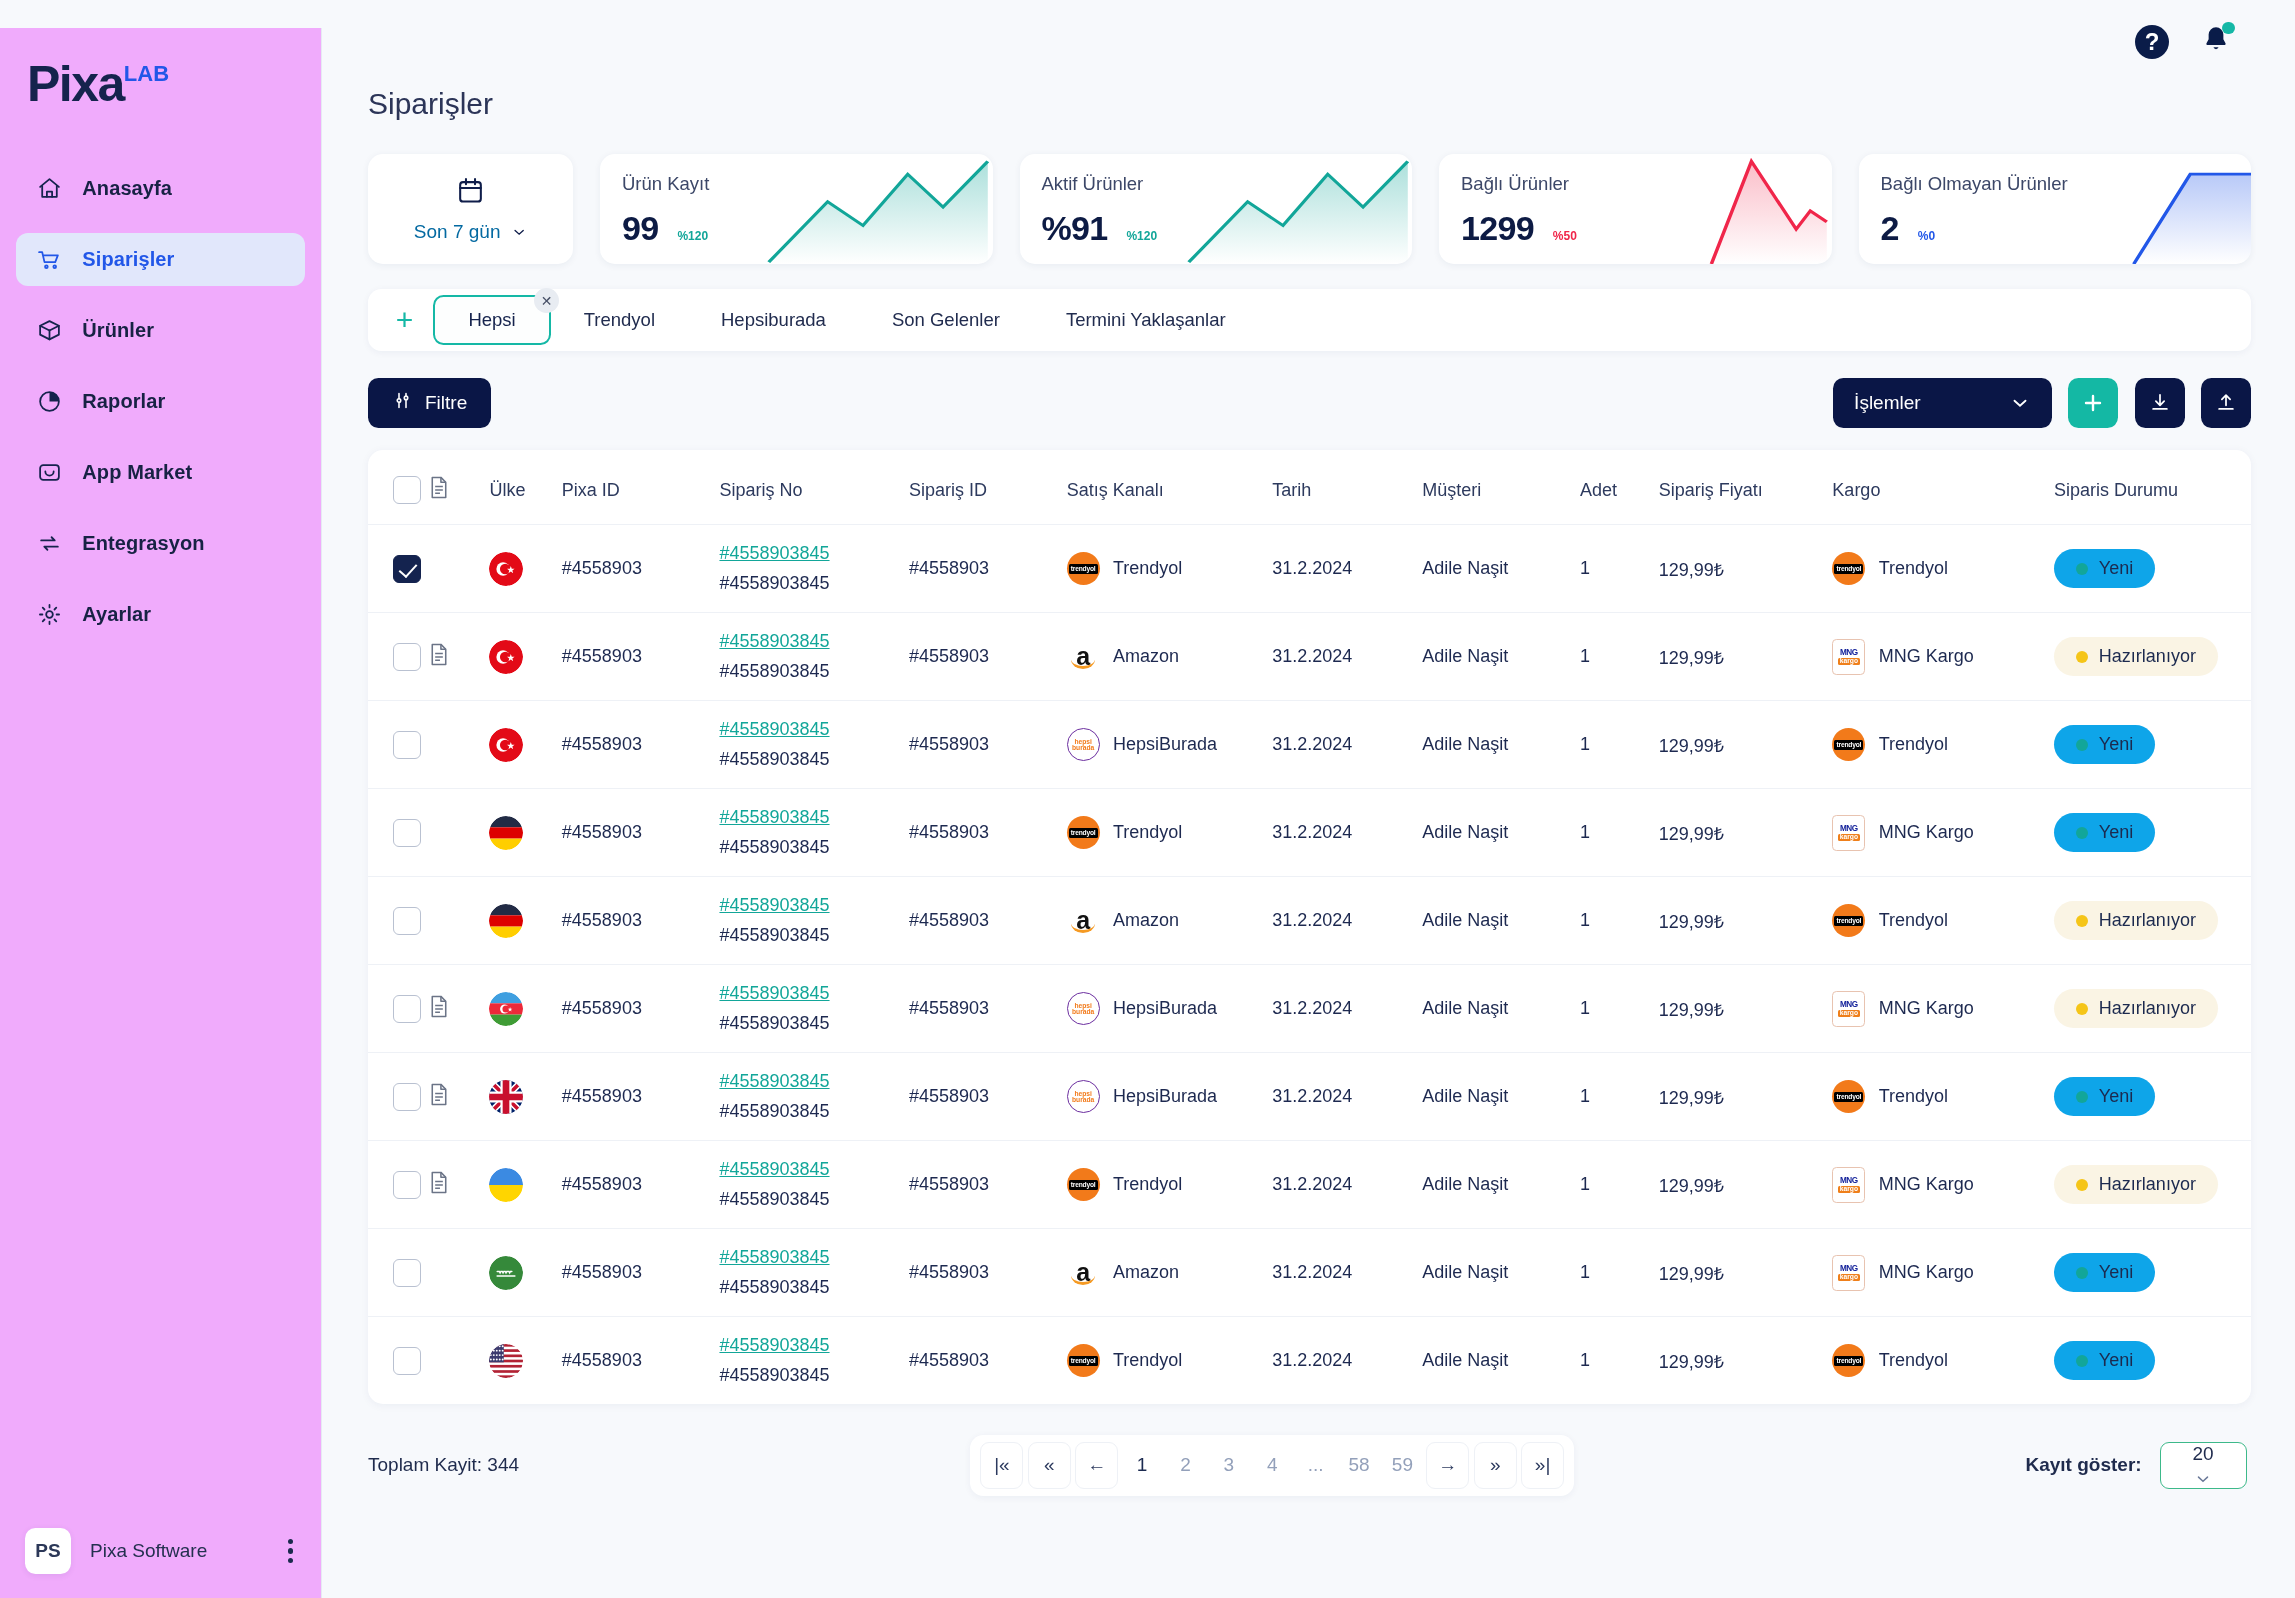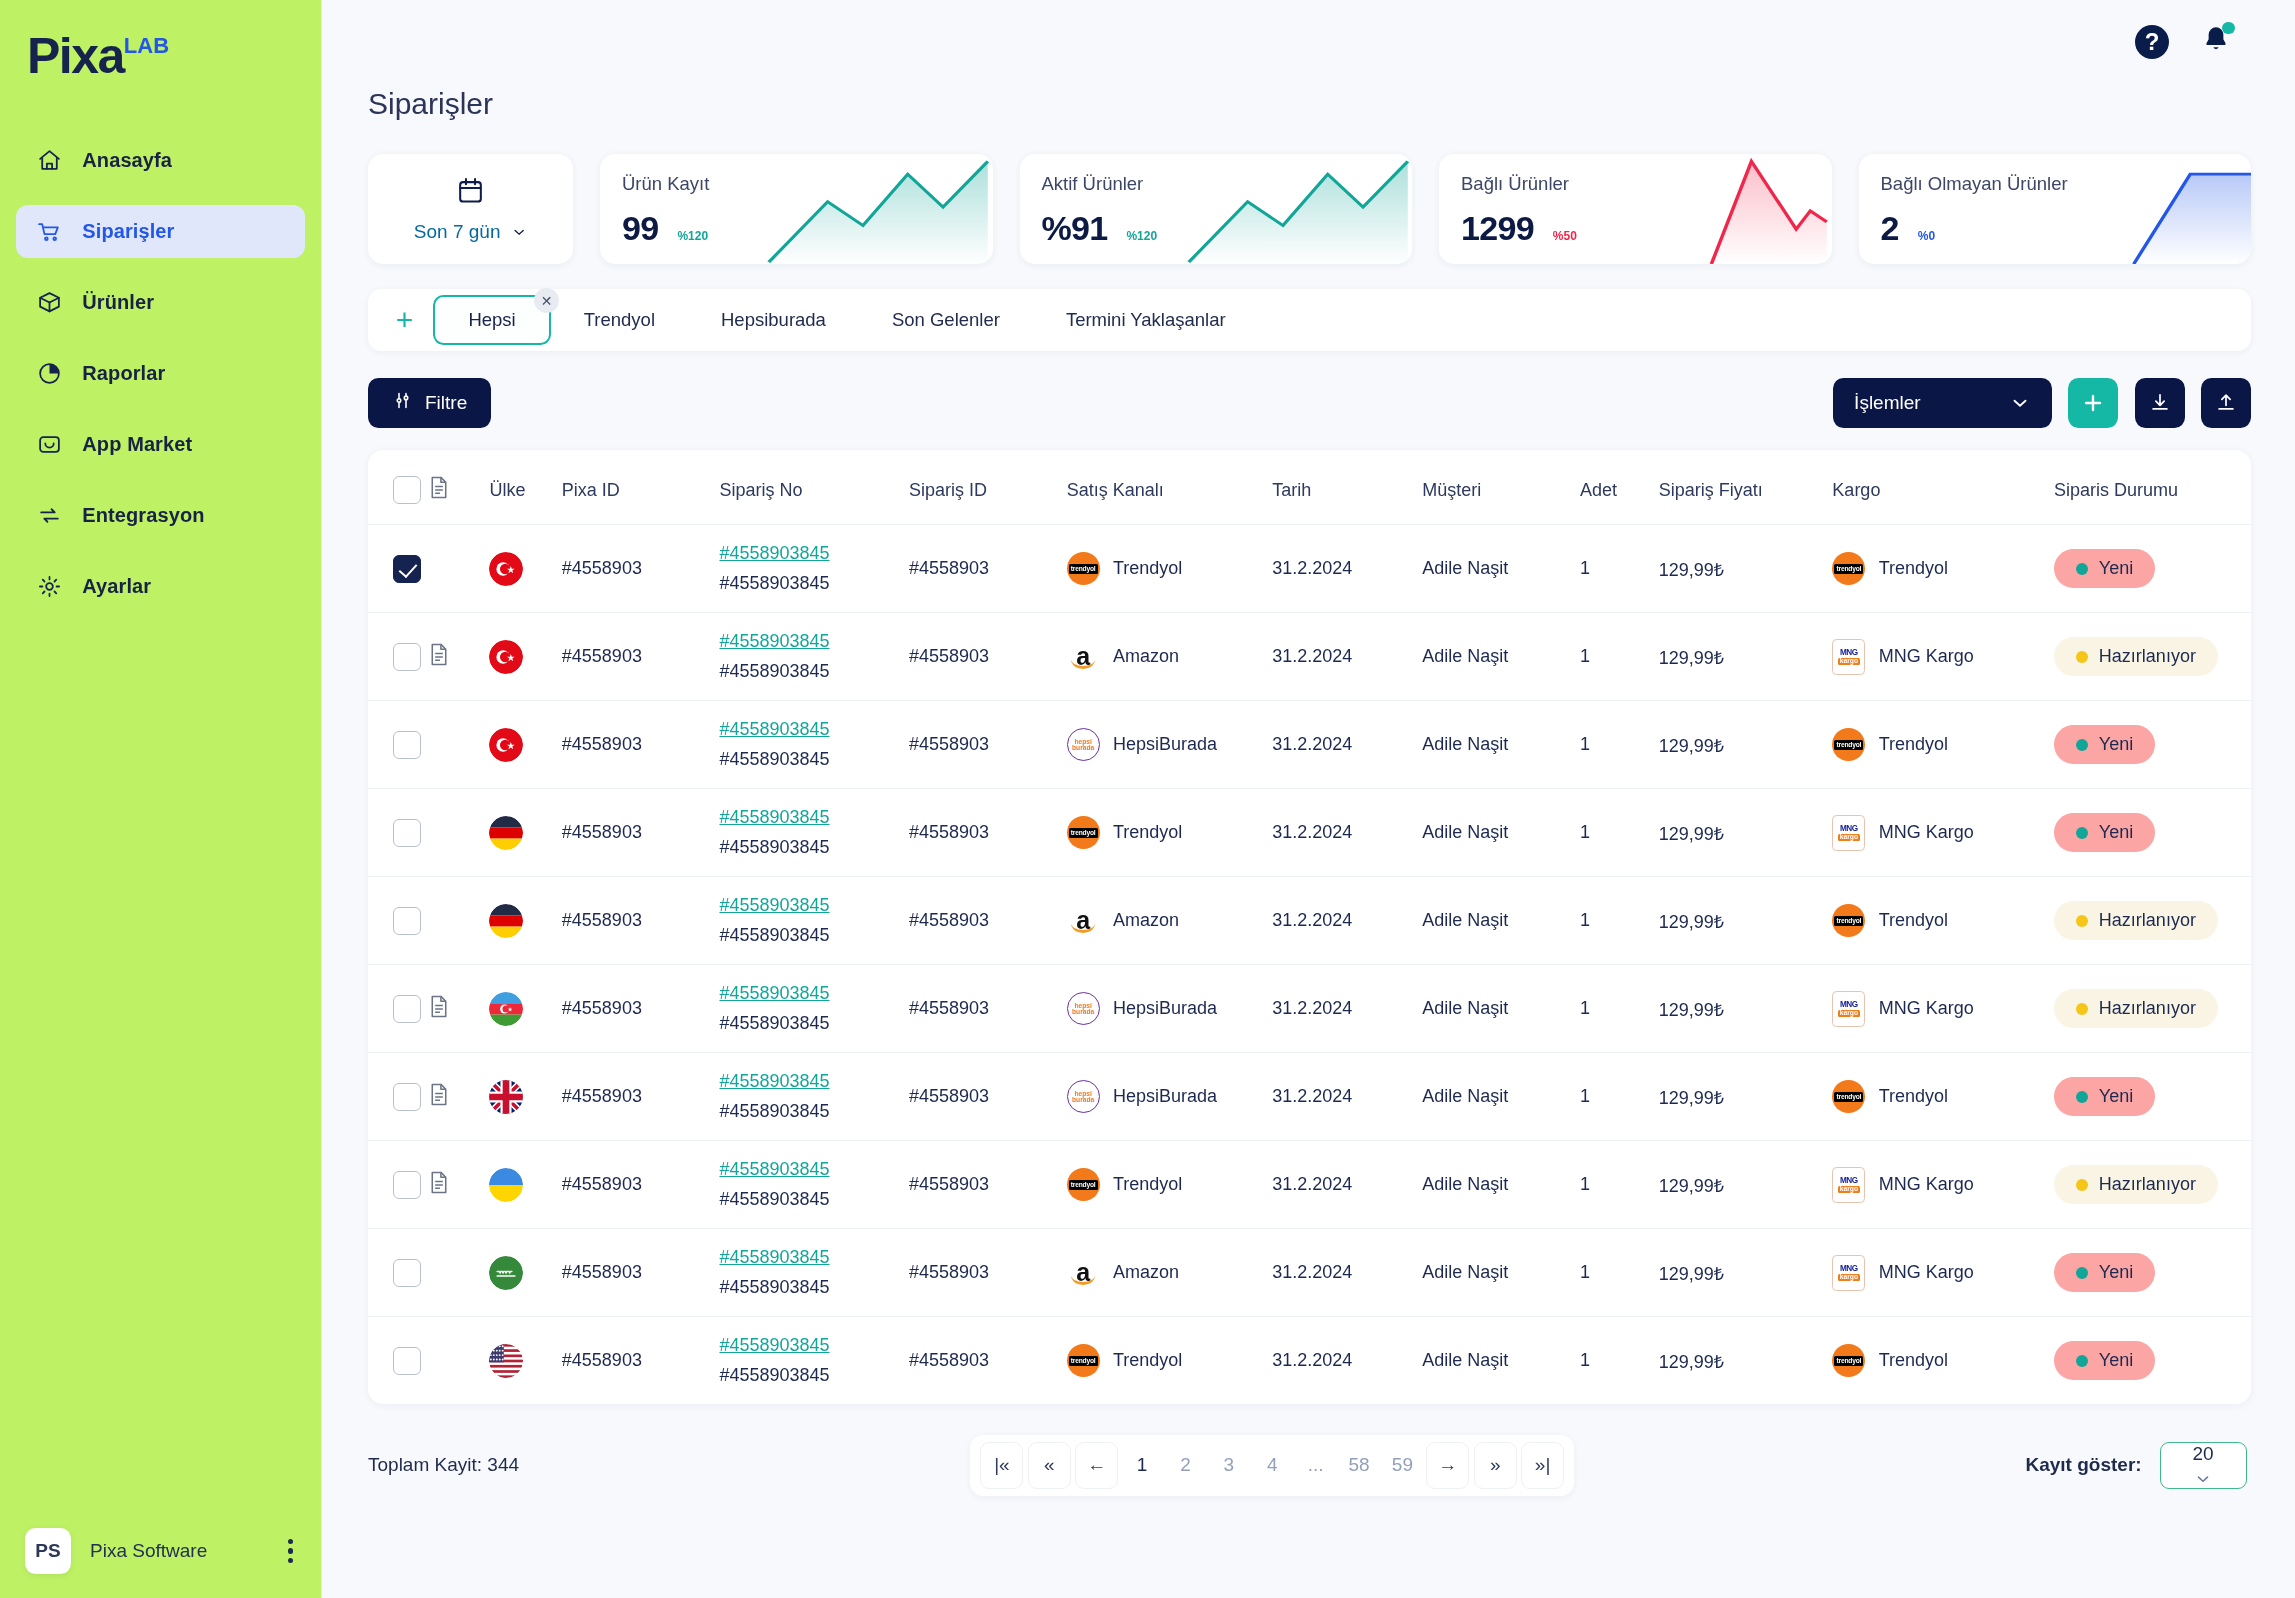--- a/index.html
+++ b/index.html
@@ -9,24 +9,25 @@
     background: #f7f9fc;
     color: #131f45;
     overflow: hidden;
   }
   .app { display: flex; width: 2295px; height: 1599px; }
 
   
   .sidebar {
     width: 322px;
     flex: 0 0 322px;
-    background: #bef264;
+    background: #f0abfc;
     border-right: 1.5px solid #e6ebf2;
     position: relative;
     padding: 0;
+    margin-top: 28px;
   }
   .logo { padding: 31px 0 0 27px; display: flex; align-items: flex-start; }
   .logo-word { font-size: 50px; font-weight: 700; letter-spacing: -1.5px; color: #15234d; line-height: 1; }
   .logo-sup { font-size: 22px; font-weight: 700; color: #2257e8; margin-top: 1.5px; letter-spacing: 0px;}
   .nav { margin-top: 53px; padding: 0 16.3px; text-align: center; }
   .nav-item {
     display: flex; align-items: center; gap: 19px;
     height: 53px; padding: 0 19px; border-radius: 12px;
     margin-bottom: 18px; cursor: pointer;
   }
@@ -153,21 +154,21 @@
   .logo-az { width: 33px; height: 33px; display: flex; align-items: center; justify-content: center; flex: 0 0 33px; font-size: 25px; font-weight: 700; color: #111; position: relative;}
   .logo-az::after { content:""; position:absolute; bottom:4.4px; left:4.4px; width:24px; height:6.7px; border-bottom: 3px solid #f59a23; border-radius: 0 0 50% 50%/0 0 100% 100%; }
   .logo-hb { width: 33px; height: 33px; border-radius: 50%; border: 1.5px solid #6c2fa0; display: flex; flex-direction: column; align-items: center; justify-content: center; flex: 0 0 33px; background: #fff; line-height: .95;}
   .logo-hb b { font-size: 6.7px; color: #f27a1a; font-weight: 700; }
   .logo-hb i { font-size: 6.7px; color: #f27a1a; font-weight: 700; font-style: normal;}
   .logo-mng { width: 33px; height: 36px; border: 1.5px solid #e8c3b0; border-radius: 4.4px; display: flex; flex-direction: column; align-items: center; justify-content: center; flex: 0 0 33px; background:#fff; line-height: 1; gap:1.5px;}
   .logo-mng b { font-size: 8.2px; color: #15239b; font-weight: 800; letter-spacing:-0.4px;}
   .logo-mng i { font-size: 6.7px; color: #fff; background:#ef7f1a; font-style: normal; font-weight: 700; padding: 0 2.2px; border-radius: 1.5px;}
   .badge { display: inline-flex; align-items: center; gap: 10.4px; border-radius: 21px; padding: 9px 22px; font-size: 18px; }
   .badge .d { width: 12.6px; height: 12.6px; border-radius: 50%; display: block;}
-  .badge.yeni { background: #fca5a5; color: #1c2a4f; }
+  .badge.yeni { background: #0ea5e9; color: #1c2a4f; }
   .badge.yeni .d { background: #12a699; }
   .badge.hazir { background: #faf4e4; color: #1c2a4f; }
   .badge.hazir .d { background: #f5c518; }
 
   
   .footer { display: flex; align-items: center; margin: 27px 0 0 19px; height: 68px; }
   .total { font-size: 19px; color: #1f2b4d; }
   .pager { margin: 0 auto; background: #fff; border-radius: 13.3px; display: flex; align-items: center; gap: 4.4px; padding: 7.4px 10.4px; box-shadow: 0 1.5px 7.4px rgba(25,45,90,.05);}
   .pg-btn { width: 43px; height: 47px; border: 1.5px solid #eef1f6; border-radius: 9px; display: flex; align-items: center; justify-content: center; font-size: 19px; color: #2c3a5e; cursor: pointer; background:#fff;}
   .pg-num { min-width: 39px; height: 47px; display: flex; align-items: center; justify-content: center; font-size: 19px; color: #93a0ba; cursor: pointer;}

